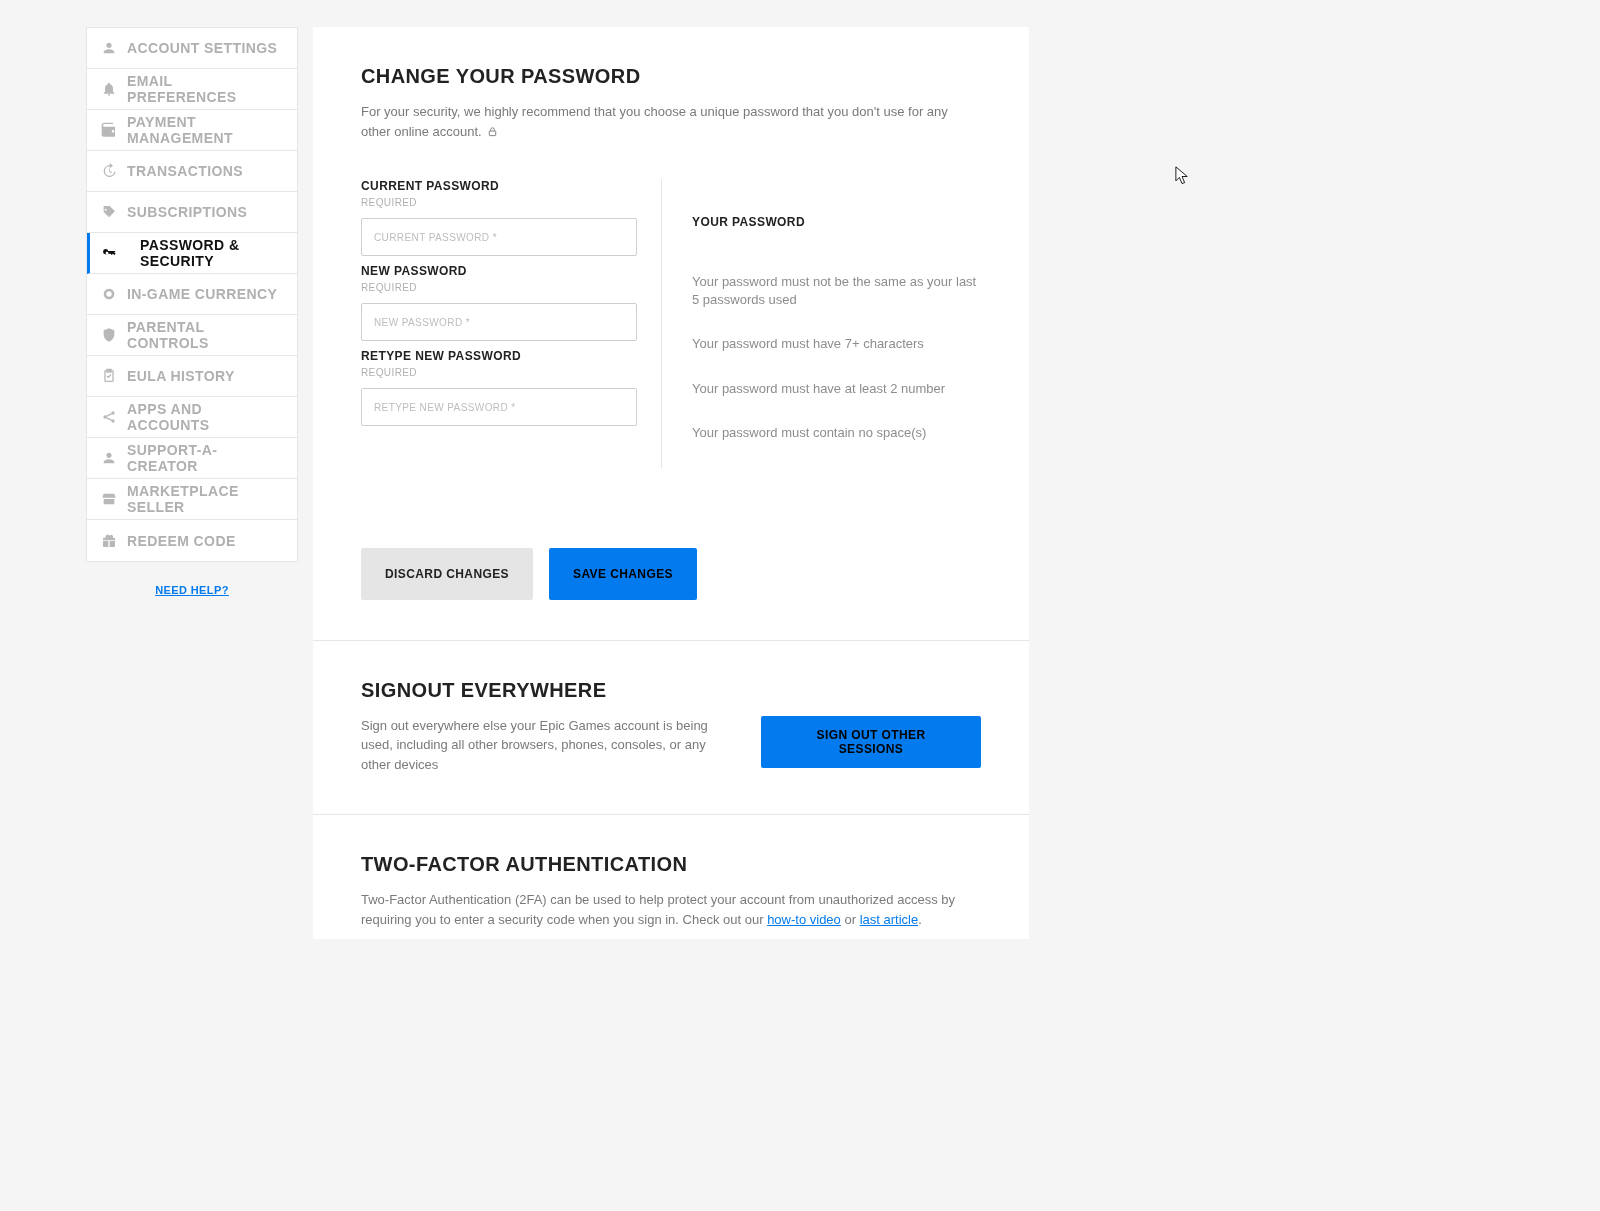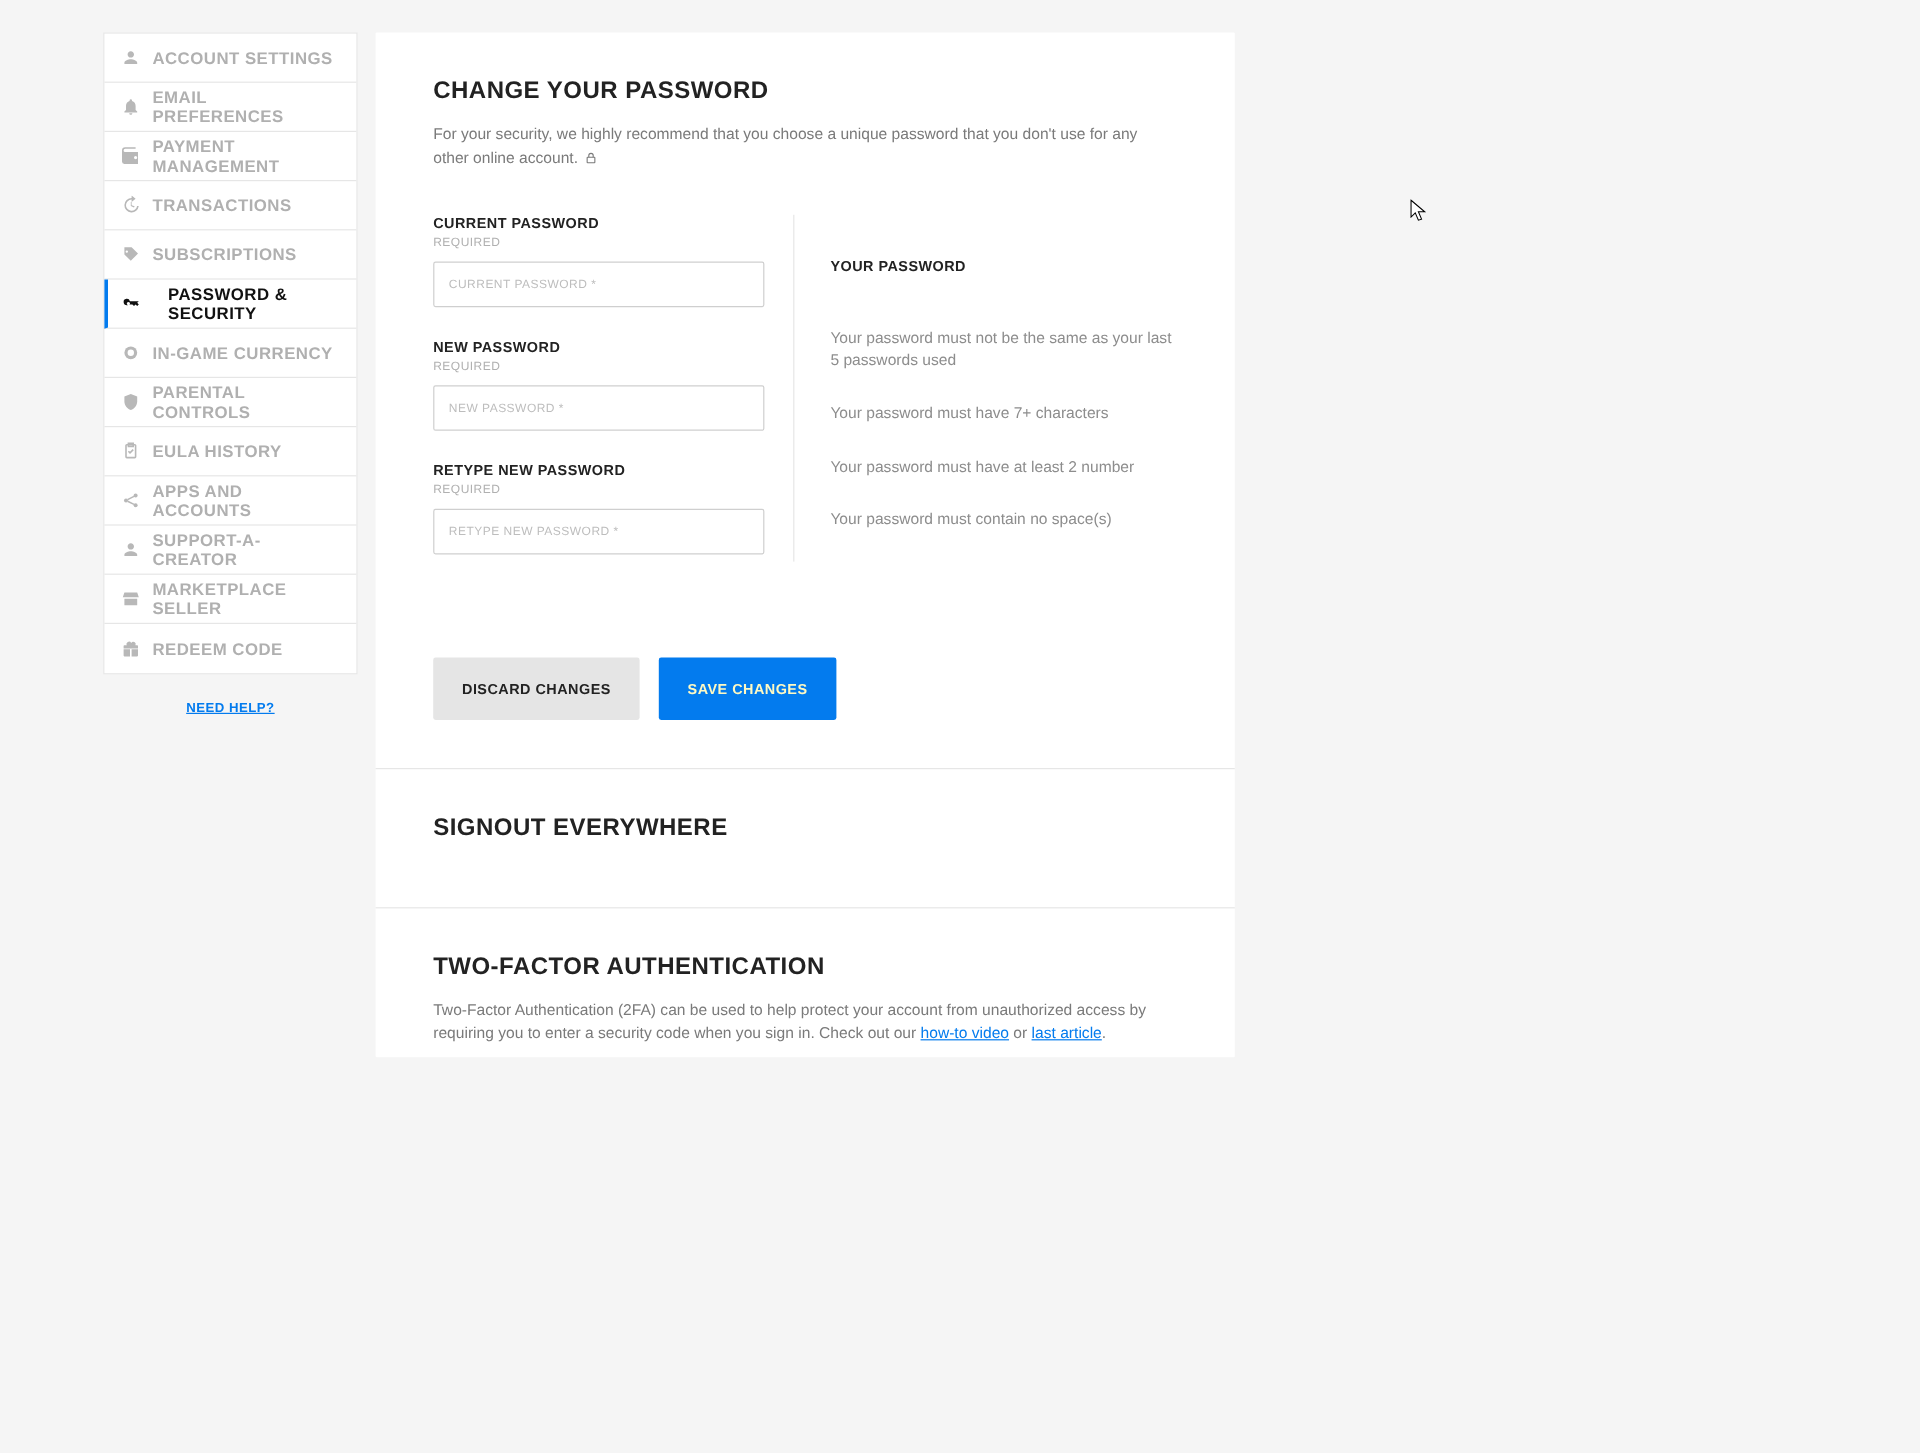--- a/index.html
+++ b/index.html
@@ -120,21 +120,21 @@
   .pw-right{flex:1;padding-left:30px;margin-top:36px;}
 
   .field-label{
     font-size:12px;font-weight:700;letter-spacing:0.4px;
     text-transform:uppercase;color:#222;margin:0 0 4px 0;
   }
   .req{
     font-size:10px;letter-spacing:0.4px;color:var(--muted2);
     text-transform:uppercase;margin-bottom:10px;
   }
-  .field{margin-bottom:26px;}
+  .field{margin-bottom:8px;}
   input.textbox{
     width:276px;height:38px;
     border:1px solid var(--input-border);
     border-radius:2px;
     padding:0 12px;
     font-size:10px;
     letter-spacing:0.4px;
     color:#333;
     outline:none;
     background:#fff;
@@ -155,21 +155,21 @@
   .btn-row{
     display:flex;gap:16px;margin-top:30px;
   }
   .btn{
     height:52px;padding:0 24px;border:none;border-radius:2px;
     font-size:12px;font-weight:700;letter-spacing:0.4px;
     text-transform:uppercase;cursor:pointer;
     display:inline-flex;align-items:center;justify-content:center;
   }
   .btn-grey{background:var(--grey-btn);color:#222;}
-  .btn-blue{background:var(--blue);color:#fef9c3;}
+  .btn-blue{background:var(--blue);color:#000000;}
 
   .signout-row{
     display:flex;align-items:flex-start;justify-content:space-between;
     gap:40px;margin-top:8px;
   }
   .signout-row .desc{max-width:360px;}
 
   .cursor{
     position:absolute;
     left:1175px;top:166px;
@@ -361,20 +361,24 @@
       </div>
 
       <div class="btn-row" style="margin-top:80px;">
         <button class="btn btn-grey">DISCARD CHANGES</button>
         <button class="btn btn-blue">SAVE CHANGES</button>
       </div>
     </section>
 
     <section class="section">
       <h2>SIGNOUT EVERYWHERE</h2>
+      <div class="signout-row">
+        <p class="desc">Sign out everywhere else your Epic Games account is being used, including all other browsers, phones, consoles, or any other devices</p>
+        <button class="btn btn-blue" style="padding:0 22px;">SIGN OUT OTHER SESSIONS</button>
+      </div>
     </section>
 
     <section class="section" style="border-bottom:none;padding-bottom:10px;">
       <h2>TWO-FACTOR AUTHENTICATION</h2>
       <p class="desc">
         <span>Two-Factor Authentication (2FA) can be used to help protect your account from unauthorized access by requiring you to enter a security code when you sign in. Check out our </span><a>how-to video</a><span> or </span><a>last article</a><span>.</span>
       </p>
     </section>
 
   </main>

